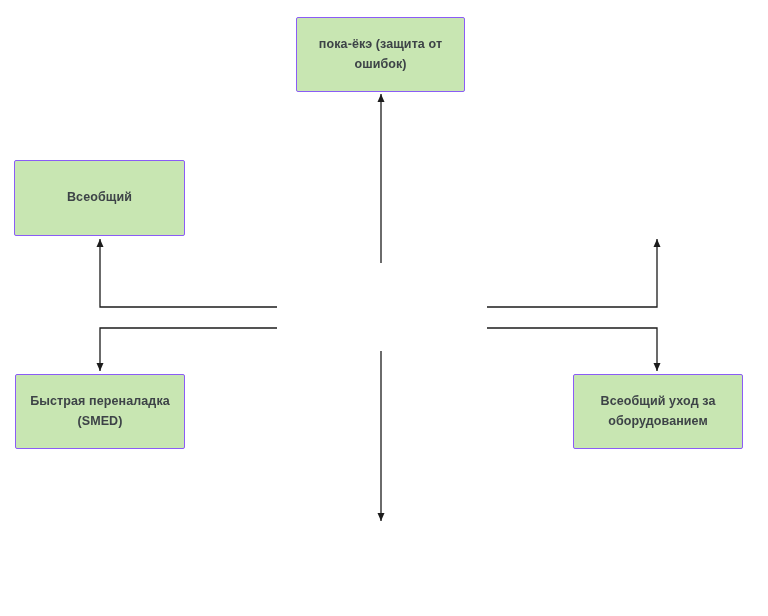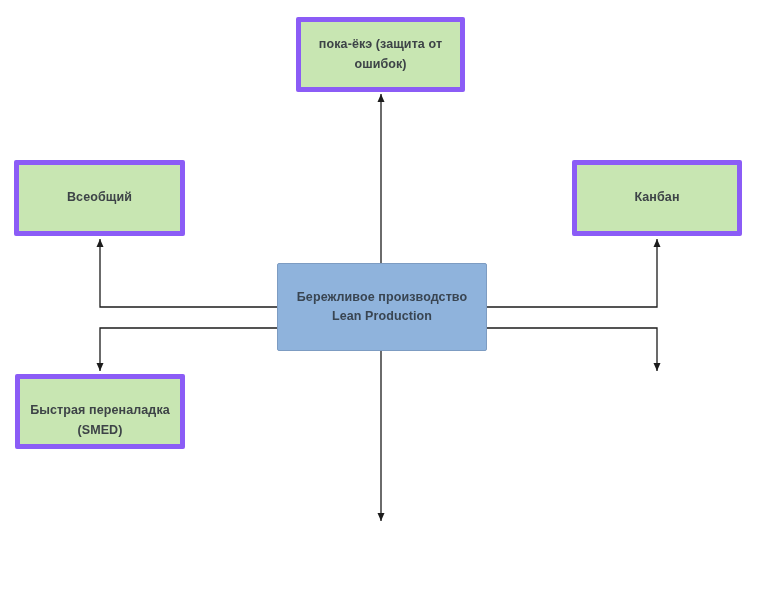--- a/index.html
+++ b/index.html
@@ -34,21 +34,21 @@
     font-size: 12.5px;
     font-weight: 700;
     line-height: 1.55;
     letter-spacing: 0.1px;
   }
   .node span {
     white-space: pre-line;
   }
   .node-green {
     background: #c8e6b2;
-    border: 5px solid #8b5cf6;
+    border: 1px solid #8b5cf6;
     color: #3d4347;
   }
   .node-center {
     background: #8fb3dc;
     border: 1px solid #7d9cc2;
     color: #394552;
   }
 </style>
 </head>
 <body>
@@ -70,28 +70,24 @@
   </svg>
 
   <div class="node node-green" style="left:296px; top:17px; width:169px; height:75px;">
     <span>пока-ёкэ (защита от ошибок)</span>
   </div>
 
   <div class="node node-green" style="left:14px; top:160px; width:171px; height:76px;">
     <span>Всеобщий</span>
   </div>
 
-  <div class="node node-green" style="left:572px; top:160px; width:170px; height:76px;">
-    <span>Канбан</span>
-  </div>
 
-  <div class="node node-center" style="left:277px; top:263px; width:210px; height:88px;">
-    <span>Бережливое производство
-Lean Production</span>
-  </div>
 
-  <div class="node node-green" style="left:15px; top:374px; width:170px; height:75px;align-items:flex-end;">
+  <div class="node node-green" style="left:15px; top:374px; width:170px; height:75px;">
     <span>Быстрая переналадка (SMED)</span>
   </div>
 
+  <div class="node node-green" style="left:573px; top:374px; width:170px; height:75px;">
+    <span>Всеобщий уход за оборудованием</span>
+  </div>
 
 
 </div>
 
 </body></html>

